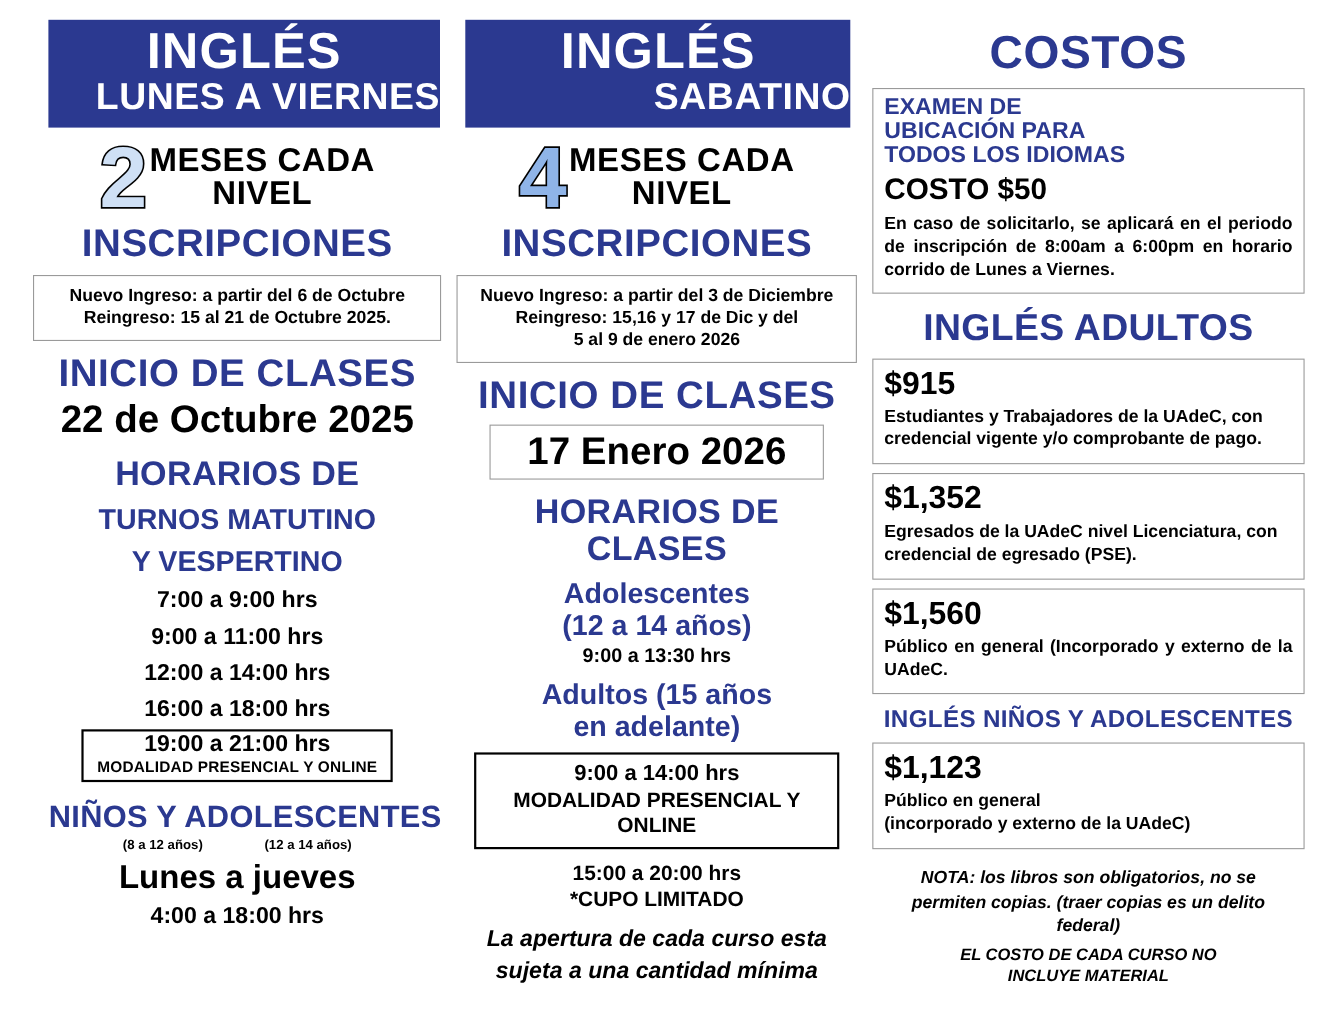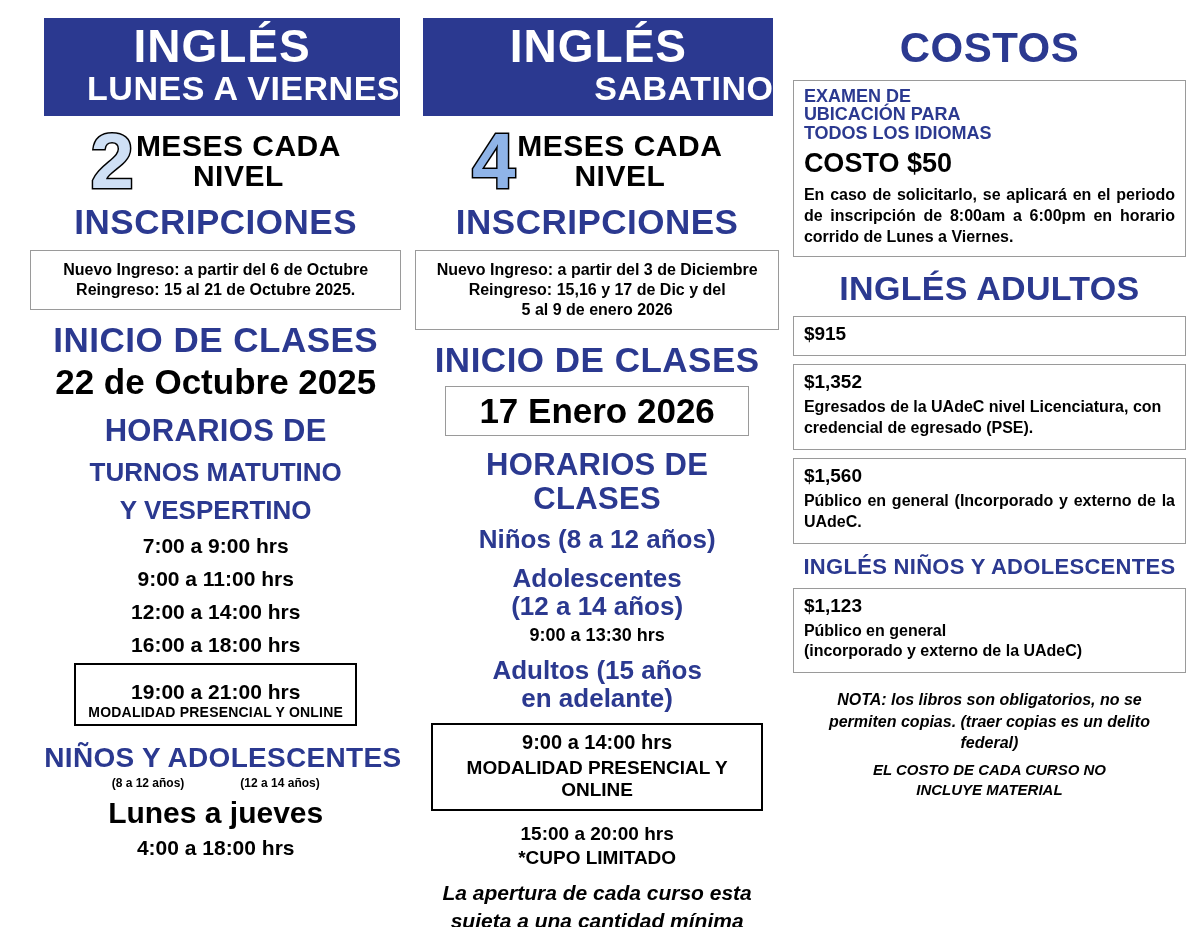--- a/index.html
+++ b/index.html
@@ -104,21 +104,21 @@
     text-align: center;
     font-size: 21px;
     font-weight: bold;
     margin-top: 9px;
   }
   .hours.tight { margin-top: 6px; }
   .hours-sm { font-size: 18px; font-weight: bold; text-align: center; }
 
   .outline-box {
     border: 2px solid #000;
-    padding: 15px 6px 4px 6px;
+    padding: 0 6px 4px 6px;
     margin: 6px 44px 0 44px;
     text-align: center;
   }
   .outline-box .l1 { font-size: 21px; font-weight: bold; }
   .outline-box .l2 { font-size: 14px; font-weight: bold; letter-spacing: 0.2px; }
 
   .outline-box2 {
     border: 2px solid #000;
     padding: 6px 6px 8px 6px;
     margin: 10px 16px 0 16px;
@@ -151,36 +151,36 @@
   .costos-title {
     text-align: center; color: #2b3990; font-weight: bold;
     font-size: 42px; letter-spacing: 0.5px; margin-top: 6px;
   }
   .c3box {
     border: 1px solid #9a9a9a;
     padding: 6px 10px 9px 10px;
     margin-top: 8px;
   }
   .c3box .head {
-    color: #2b3990; font-weight: bold; font-size: 18px; line-height: 1.02;
+    color: #2b3990; font-weight: bold; font-size: 21px; line-height: 1.02;
   }
   .c3box .costo {
     font-size: 27px; font-weight: bold; margin-top: 6px;
   }
   .c3box .body {
     font-size: 16px; font-weight: bold; margin-top: 6px; line-height: 1.3;
     text-align: justify;
   }
   .c3title {
     text-align: center; color: #2b3990; font-weight: bold;
     font-size: 34px; margin-top: 12px; letter-spacing: 0.3px;
   }
   .c3title.sm { font-size: 22px; margin-top: 10px; }
   .price {
-    font-size: 19px; font-weight: bold;
+    font-size: 29px; font-weight: bold;
   }
   .pbody { font-size: 16px; font-weight: bold; margin-top: 4px; line-height: 1.3; }
   .pbody.just { text-align: justify; }
   .nota {
     text-align: center; font-size: 16px; font-weight: bold; font-style: italic;
     line-height: 1.35; margin-top: 16px; padding: 0 10px;
   }
   .nota2 {
     text-align: center; font-size: 15px; font-weight: bold; font-style: italic;
     line-height: 1.3; margin-top: 6px;
@@ -264,21 +264,20 @@
     </div>
 
     <div class="section-title">INICIO DE CLASES</div>
     <div class="bigdate boxed">17 Enero 2026</div>
 
     <div class="blue-head">
       <div>HORARIOS DE</div>
       <div>CLASES</div>
     </div>
 
-    <div class="blue-sub">Niños (8 a 12 años)</div>
 
     <div class="blue-sub">
       <div>Adolescentes</div>
       <div>(12 a 14 años)</div>
     </div>
     <div class="hours-sm" style="margin-top:4px;">9:00 a 13:30 hrs</div>
 
     <div class="blue-sub">
       <div>Adultos (15 años</div>
       <div>en adelante)</div>
@@ -309,20 +308,21 @@
         <div>TODOS LOS IDIOMAS</div>
       </div>
       <div class="costo">COSTO $50</div>
       <div class="body">En caso de solicitarlo, se aplicará en el periodo de inscripción  de 8:00am a 6:00pm en horario corrido de Lunes a Viernes.</div>
     </div>
 
     <div class="c3title">INGLÉS ADULTOS</div>
 
     <div class="c3box" style="padding-bottom:10px;">
       <div class="price">$915</div>
+      <div class="pbody">Estudiantes y Trabajadores de la UAdeC, con credencial vigente  y/o comprobante de pago.</div>
     </div>
 
     <div class="c3box" style="padding-bottom:10px;">
       <div class="price">$1,352</div>
       <div class="pbody">Egresados de la UAdeC nivel Licenciatura, con credencial de egresado (PSE).</div>
     </div>
 
     <div class="c3box" style="padding-bottom:10px;">
       <div class="price">$1,560</div>
       <div class="pbody just">Público en general (Incorporado y externo de la UAdeC.</div>

